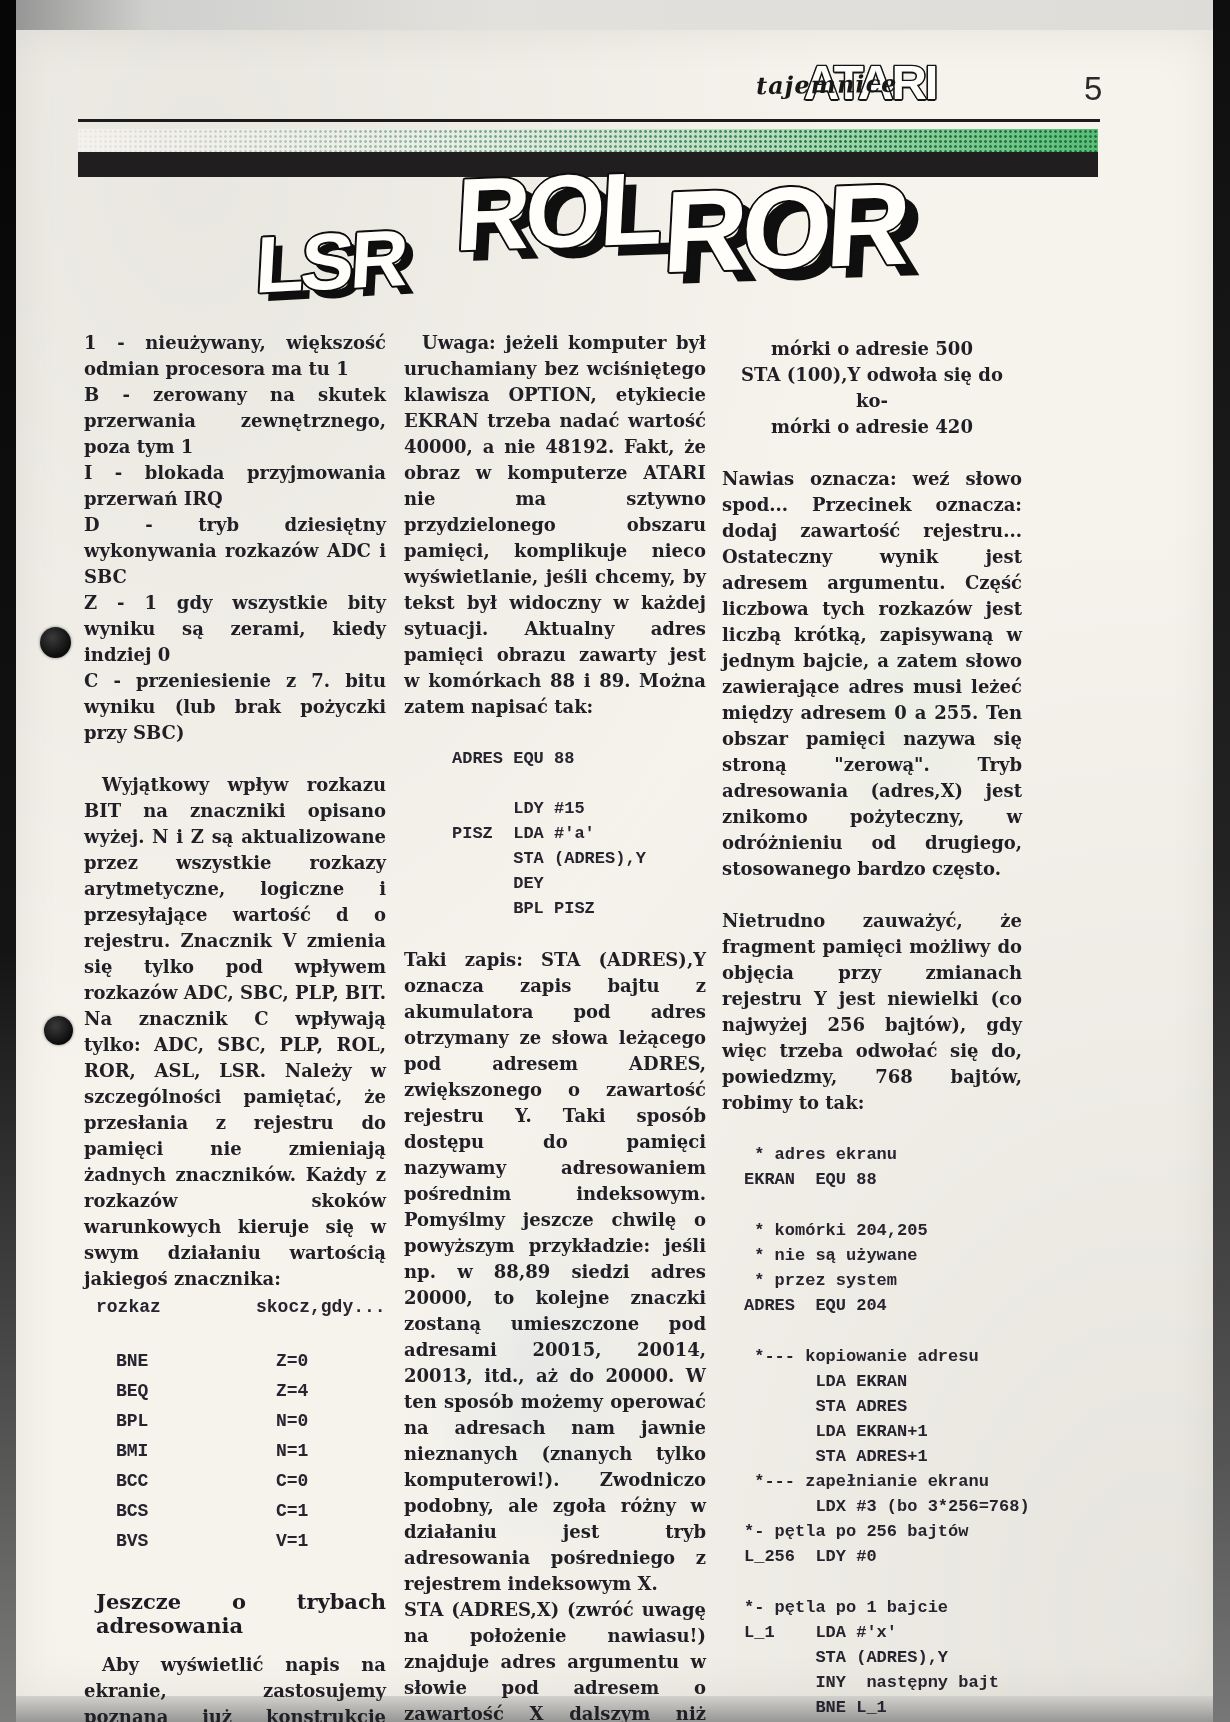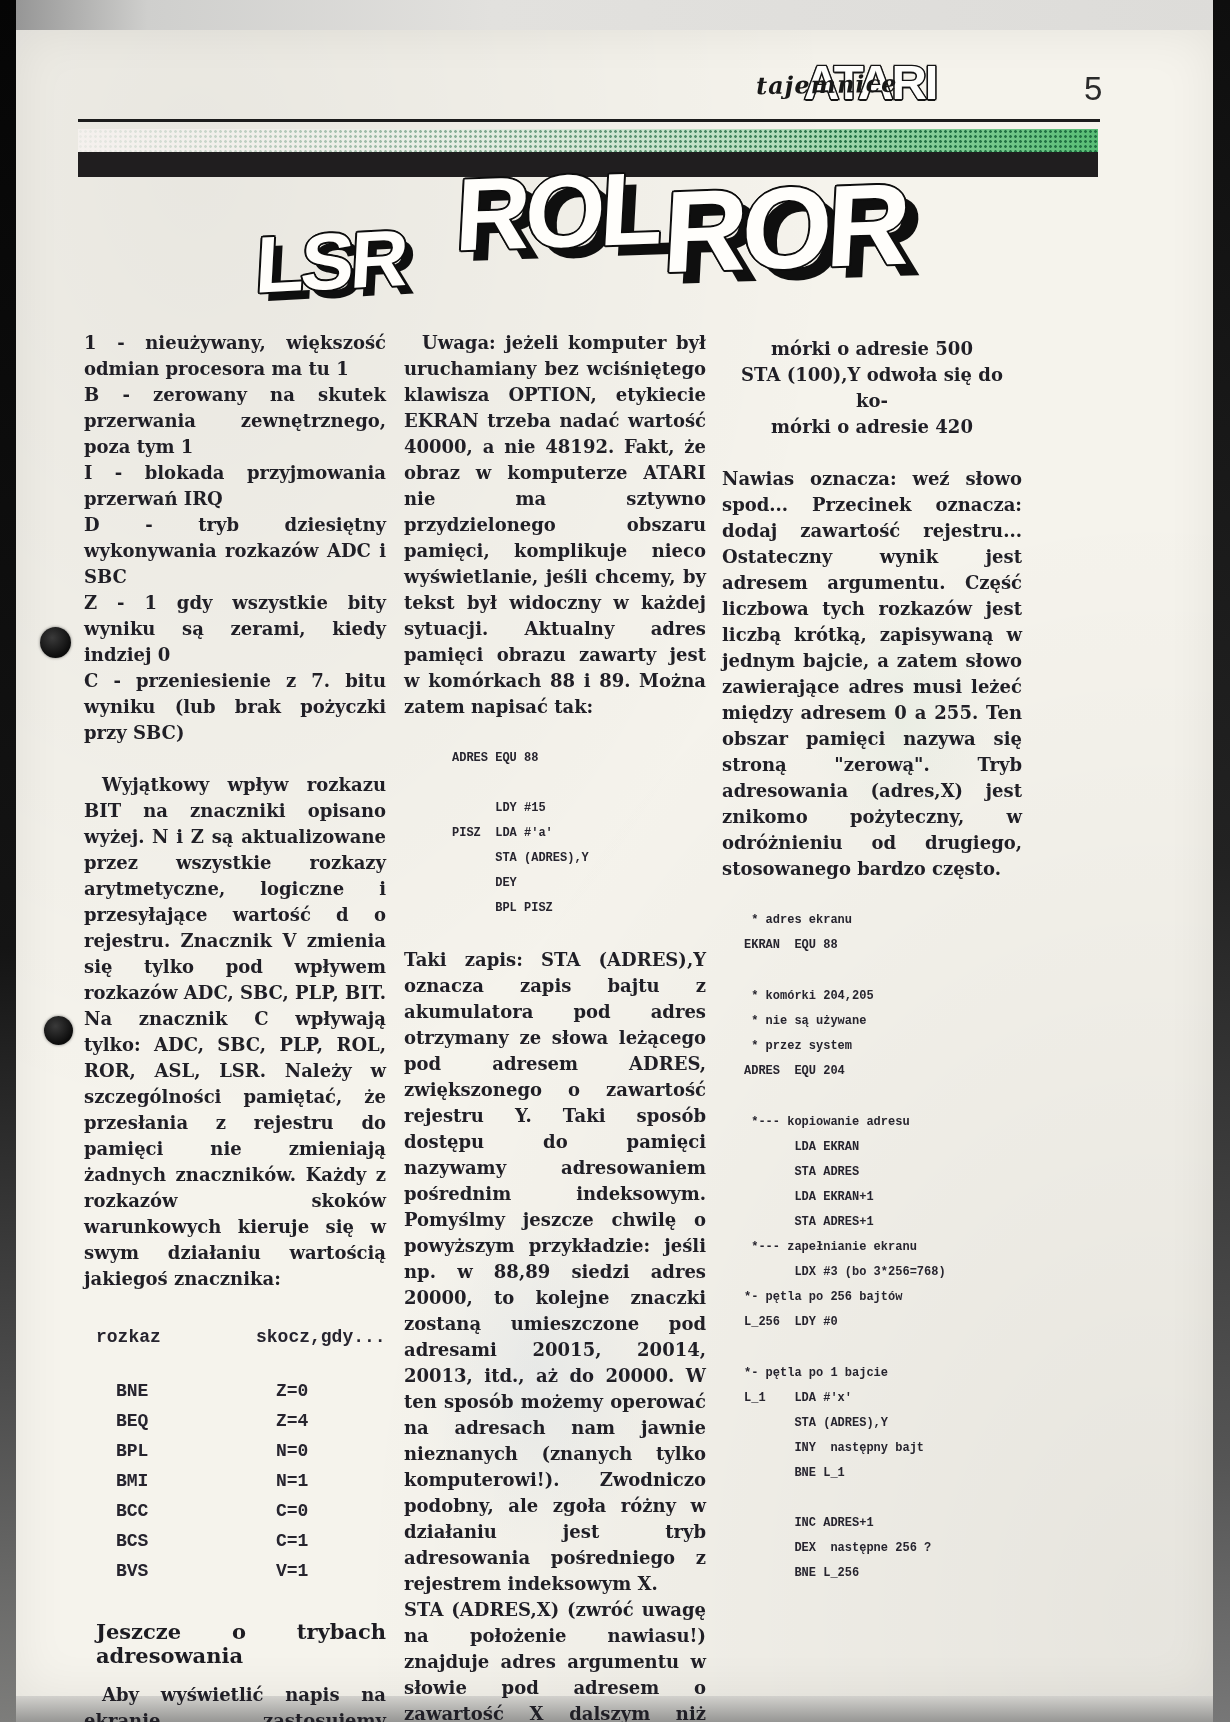--- a/index.html
+++ b/index.html
@@ -77,26 +77,26 @@
 
   .col p { margin:0; }
   p.indent { text-indent:18px; }
   .gap-top { margin-top:26px !important; }
   .gap-top-sm { margin-top:14px !important; }
 
   .flag { margin:0; }
   .fkey { font-weight:700; }
 
   pre { margin:4px; font-family:"Liberation Mono", monospace; font-weight:700;
-        font-size:12px; line-height:25px; color:#26242e; white-space:pre; }
+        font-size:17px; line-height:25px; color:#26242e; white-space:pre; }
   .col-mid   pre { margin-left:48px; }
   .col-right pre { margin-left:22px; }
 
   .btable { font-family:"Liberation Mono", monospace; font-weight:700; font-size:18px;
-            color:#26242e; margin-top:30px; }
+            color:#26242e; }
   .brow { display:flex; line-height:30px; }
   .brow .c1 { width:160px; padding-left:32px; }
   .brow.bhead .c1 { padding-left:12px; }
   .brow.bhead { margin-bottom:24px; }
 
   h3.subhead { margin:34px 0 0 12px; font-size:21px; line-height:24px; color:#1d1c22;
                font-weight:700; font-family:"DejaVu Serif", serif; }
 
   .cont { white-space:pre-line; text-align:center; }
 </style>
@@ -191,20 +191,21 @@
       <p class="gap-top">Taki zapis: STA (ADRES),Y oznacza zapis bajtu z akumulatora pod adres otrzymany ze słowa leżącego pod adresem ADRES, zwiększonego o zawartość rejestru Y. Taki sposób dostępu do pamięci nazywamy adresowaniem pośrednim indeksowym. Pomyślmy jeszcze chwilę o powyższym przykładzie: jeśli np. w 88,89 siedzi adres 20000, to kolejne znaczki zostaną umieszczone pod adresami 20015, 20014, 20013, itd., aż do 20000. W ten sposób możemy operować na adresach nam jawnie nieznanych (znanych tylko komputerowi!). Zwodniczo podobny, ale zgoła różny w działaniu jest tryb adresowania pośredniego z rejestrem indeksowym X.</p>
       <p>STA (ADRES,X) (zwróć uwagę na położenie nawiasu!) znajduje adres argumentu w słowie pod adresem o zawartość X dalszym niż ADRES. Załóżmy, że komórki 100 i 101 zawierają liczbę 400, komórki 120 i 121-liczbę 500, w rejestrze X jest 20, w rejestrze Y jest 20.</p>
 
     </div>
 
     <div class="col col-right">
       <p class="cont">mórki o adresie 500
 STA (100),Y odwoła się do ko-
 mórki o adresie 420</p>
       <p class="gap-top">Nawias oznacza: weź słowo spod... Przecinek oznacza: dodaj zawartość rejestru... Ostateczny wynik jest adresem argumentu. Część liczbowa tych rozkazów jest liczbą krótką, zapisywaną w jednym bajcie, a zatem słowo zawierające adres musi leżeć między adresem 0 a 255. Ten obszar pamięci nazywa się stroną "zerową". Tryb adresowania (adres,X) jest znikomo pożyteczny, w odróżnieniu od drugiego, stosowanego bardzo często.</p>
+      <p class="gap-top">Nietrudno zauważyć, że fragment pamięci możliwy do objęcia przy zmianach rejestru Y jest niewielki (co najwyżej 256 bajtów), gdy więc trzeba odwołać się do, powiedzmy, 768 bajtów, robimy to tak:</p>
       <pre class="gap-top"> * adres ekranu
 EKRAN  EQU 88</pre>
       <pre class="gap-top"> * komórki 204,205
  * nie są używane
  * przez system
 ADRES  EQU 204</pre>
       <pre class="gap-top"> *--- kopiowanie adresu
        LDA EKRAN
        STA ADRES
        LDA EKRAN+1

